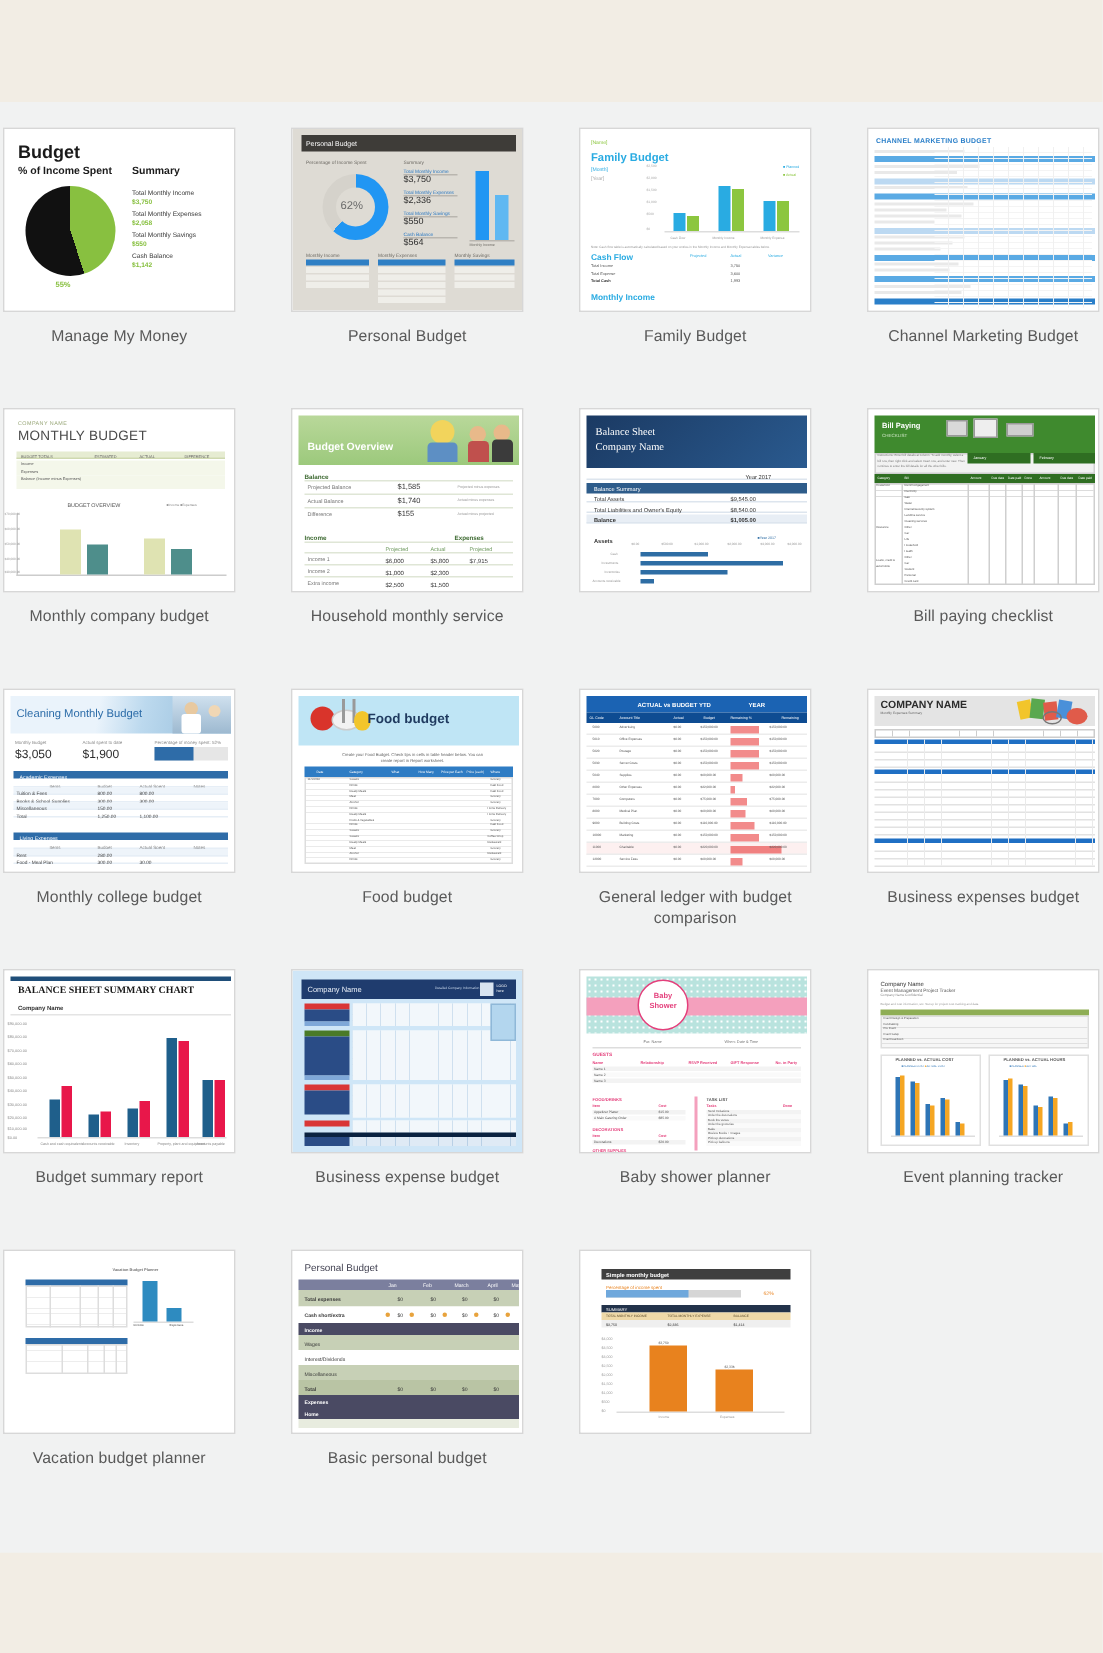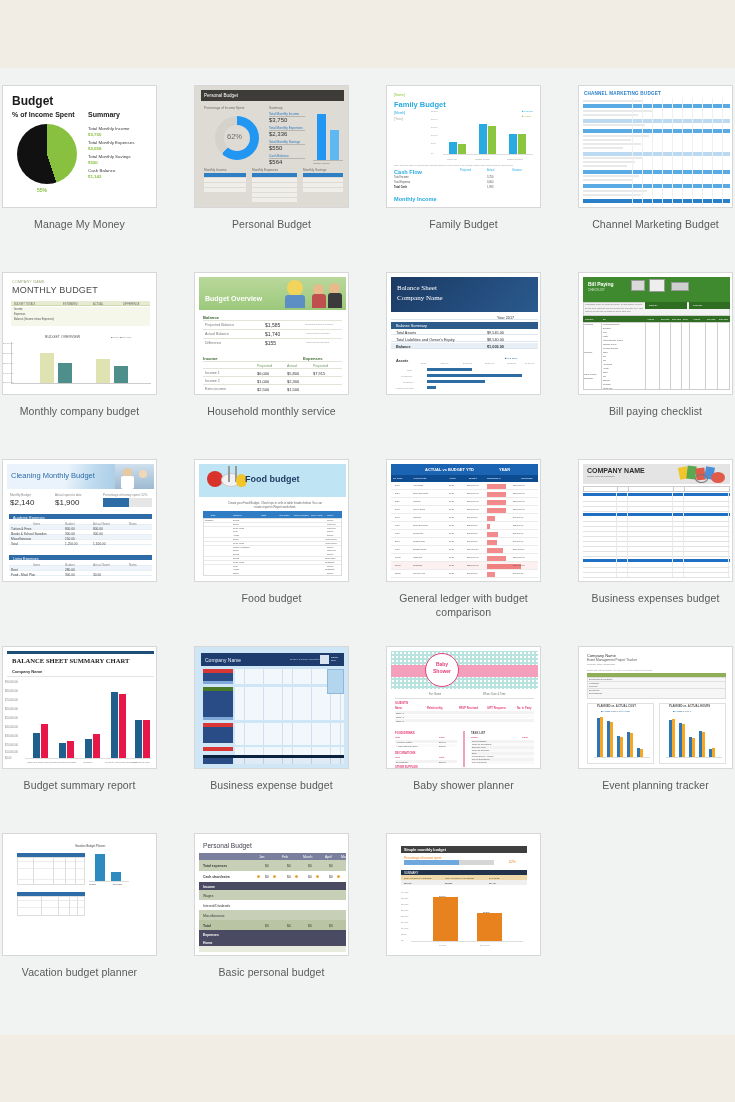--- a/index.html
+++ b/index.html
@@ -592,21 +592,21 @@
     <div class="thumb">
       <div class="sh t9">
         <div class="hero"></div>
         <div style="position:absolute;left:112px;top:4px;width:39px;height:25px;background:linear-gradient(#cfe0ee,#9db9d0)"></div>
         <div style="position:absolute;left:120px;top:8px;width:9px;height:9px;border-radius:50%;background:#e8c9a0"></div>
         <div style="position:absolute;left:118px;top:16px;width:13px;height:13px;background:#fff;border-radius:2px"></div>
         <div style="position:absolute;left:136px;top:10px;width:8px;height:8px;border-radius:50%;background:#f0d7b5"></div>
         <div class="ht">Cleaning Monthly Budget</div>
 
         <div class="lb" style="left:7px;top:33px">Monthly Budget</div>
-        <div class="big" style="left:7px;top:38px">$2,140</div>
+        <div class="big" style="left:7px;top:38px">$3,050</div>
         <div class="lb" style="left:52px;top:33px">Actual spent to date</div>
         <div class="big" style="left:52px;top:38px">$1,900</div>
         <div class="lb" style="left:100px;top:33px">Percentage of money spent: 52%</div>
         <div class="prog" style="left:100px;top:38px;width:49px"></div>
         <div class="progf" style="left:100px;top:38px;width:26px"></div>
 
         <div class="band" style="top:54px"></div>
         <div class="bt" style="left:10px;top:55.5px">Academic Expenses</div>
         <div class="rw" style="top:60px"></div>
         <div class="lb" style="left:30px;top:61.5px">Items</div>
@@ -638,20 +638,21 @@
         <div class="lb" style="left:126px;top:102.5px">Notes</div>
         <div class="rw" style="top:106px;background:#eef4fa"></div>
         <div class="lb" style="left:8px;top:107.5px;font-size:3.2px;color:#444">Rent</div>
         <div class="lb" style="left:62px;top:107.5px;font-size:3.2px;color:#444">280.00</div>
         <div class="rw" style="top:111px"></div>
         <div class="lb" style="left:8px;top:112.5px;font-size:3.2px;color:#444">Food - Meal Plan</div>
         <div class="lb" style="left:62px;top:112.5px;font-size:3.2px;color:#444">300.00</div>
         <div class="lb" style="left:90px;top:112.5px;font-size:3.2px;color:#444">30.00</div>
       </div>
     </div>
+    <div class="caption">Monthly college budget</div>
   </div>
 
   <div class="cellwrap">
     <div class="thumb">
       <div class="sh t10">
         <div class="hero"></div>
         <div style="position:absolute;left:12px;top:11px;width:16px;height:16px;border-radius:50%;background:#d9342b"></div>
         <div style="position:absolute;left:26px;top:13px;width:20px;height:14px;border-radius:50%;background:#f2f2f2;border:.7px solid #ccc"></div>
         <div style="position:absolute;left:33px;top:6px;width:2px;height:16px;background:#999"></div>
         <div style="position:absolute;left:40px;top:6px;width:2px;height:16px;background:#999"></div>

